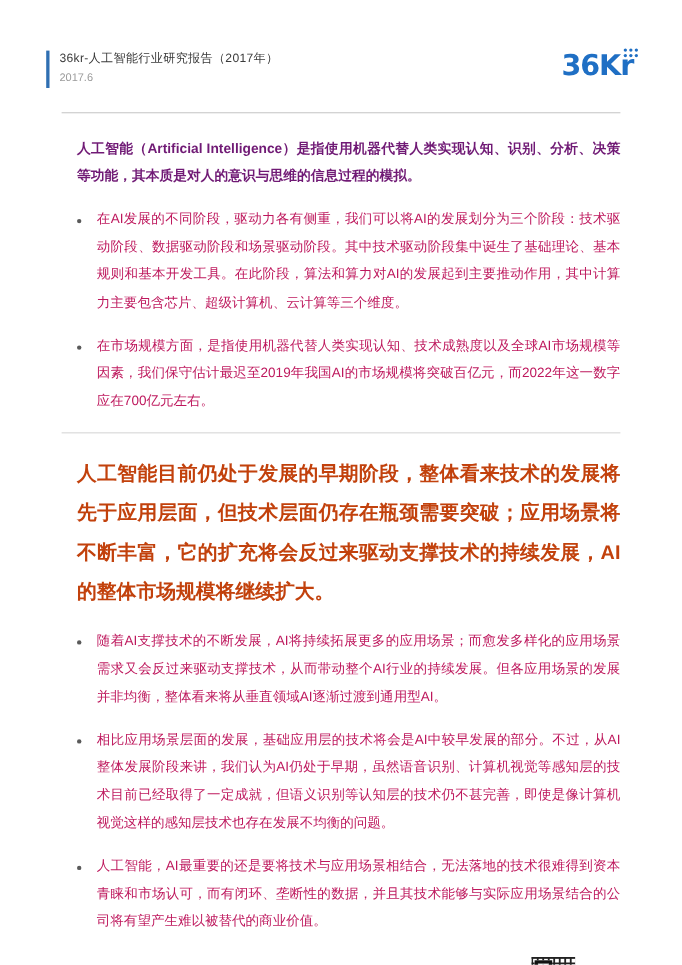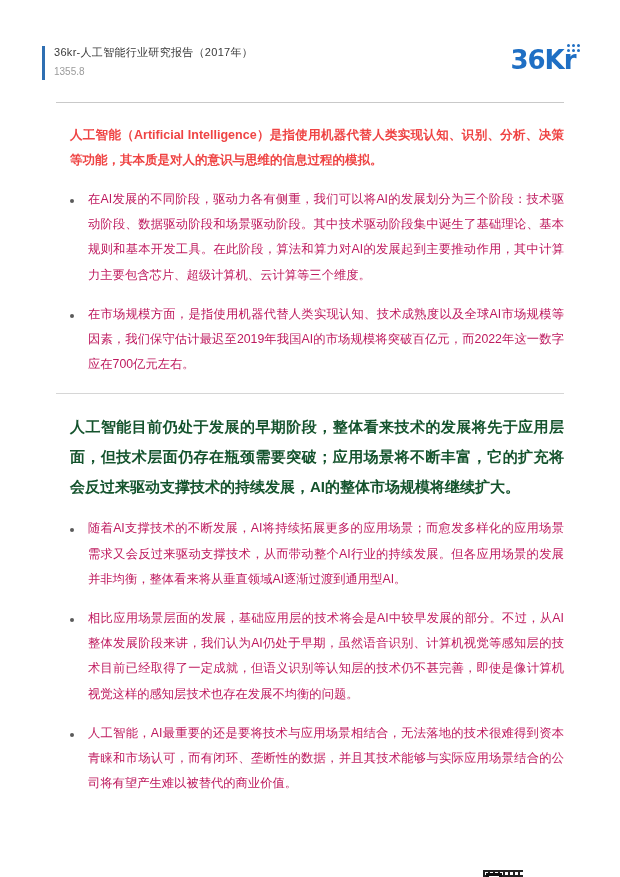--- a/index.html
+++ b/index.html
@@ -58,28 +58,28 @@
     font-size:22px;font-weight:bold;color:#1a4f86;
     letter-spacing:1px;
     padding-bottom:6px;
     margin:0 0 18px 0;
   }
   .sec-title-rule{
     border:0;border-top:1px solid #c9c9c9;
     margin:-14px 0 20px 0;
   }
   .lead{
-    font-size:12.5px;font-weight:bold;color:#ef4444;
+    font-size:12.5px;font-weight:bold;color:#701a75;
     line-height:2.0;
     text-align:justify;
     margin:0 0 14px 0;
     padding-left:14px;
   }
   .lead2{
-    font-size:15px;font-weight:bold;color:#14532d;
+    font-size:18px;font-weight:bold;color:#c2410c;
     line-height:2.0;
     text-align:justify;
     margin:0 0 14px 0;
     padding-left:14px;
     padding-top:2px;
   }
   ul.bullets{
     list-style:none;margin:0 0 10px 0;padding:0;
   }
   ul.bullets li{
@@ -121,21 +121,21 @@
   }
 </style>
 </head>
 <body>
 
 <div class="page">
 
   <div class="header">
     <div class="bar"></div>
     <div class="title">36kr-人工智能行业研究报告（2017年）</div>
-    <div class="date">1355.8</div>
+    <div class="date">2017.6</div>
     <div class="logo">
       <span class="logo-text">36Kr</span>
       <span class="logo-dots">
         <i></i>
           <i></i>
           <i></i>
           <i></i>
           <i></i>
           <i></i>
       </span>

